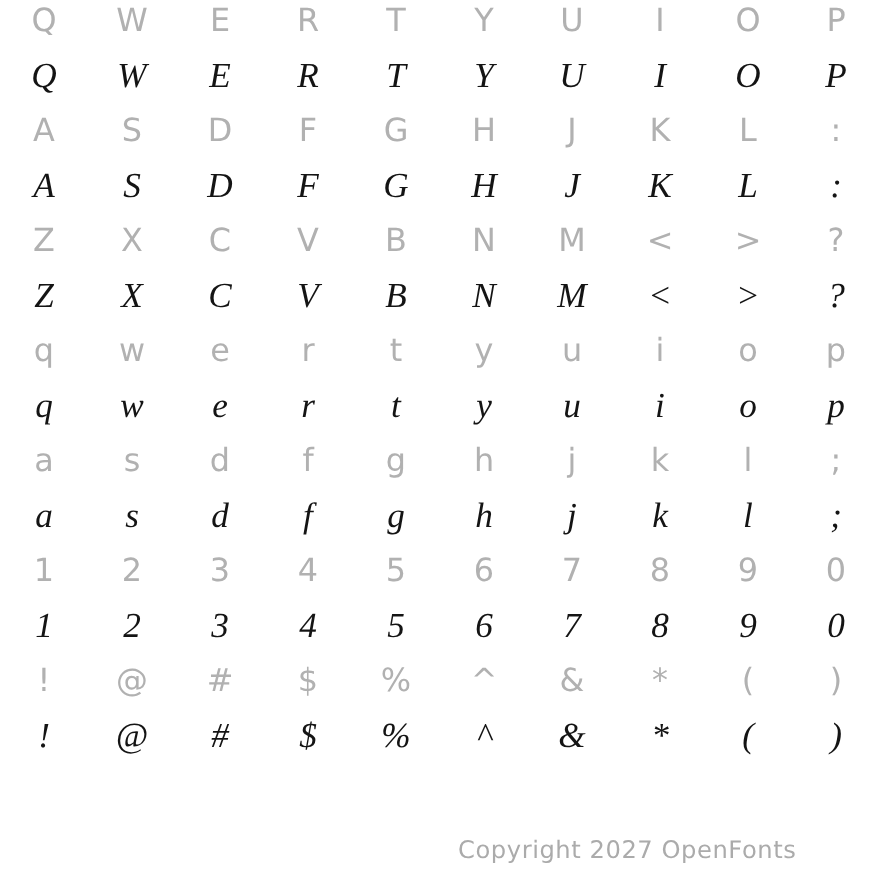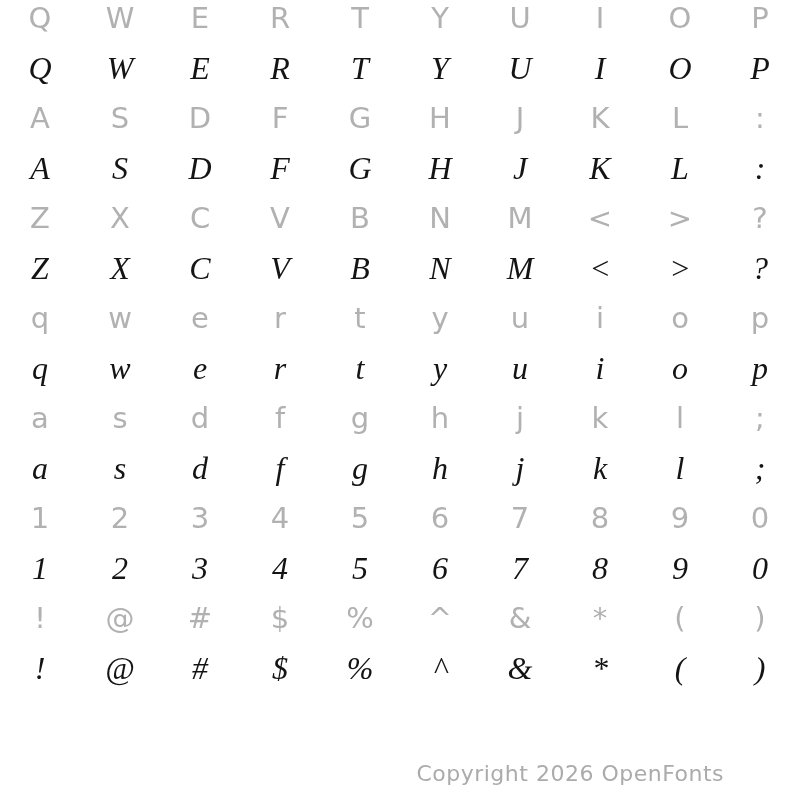--- a/index.html
+++ b/index.html
@@ -218,14 +218,14 @@
         <span class="cell">#</span>
         <span class="cell">$</span>
         <span class="cell">%</span>
         <span class="cell">^</span>
         <span class="cell">&amp;</span>
         <span class="cell">*</span>
         <span class="cell">(</span>
         <span class="cell">)</span>
       </div>
     </div>
-  <div id="copyright">Copyright 2026 OpenFonts</div>
+  <div id="copyright">Copyright 2027 OpenFonts</div>
 </div>
 
 </body></html>

